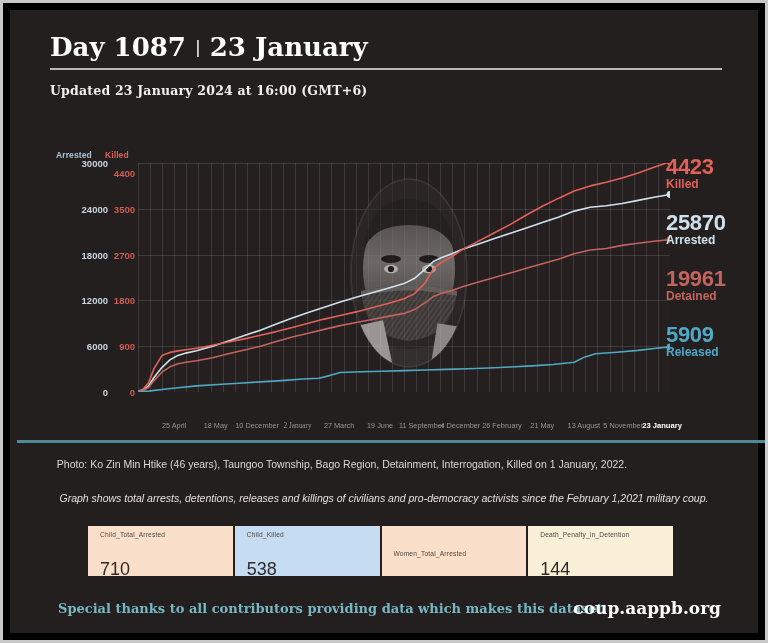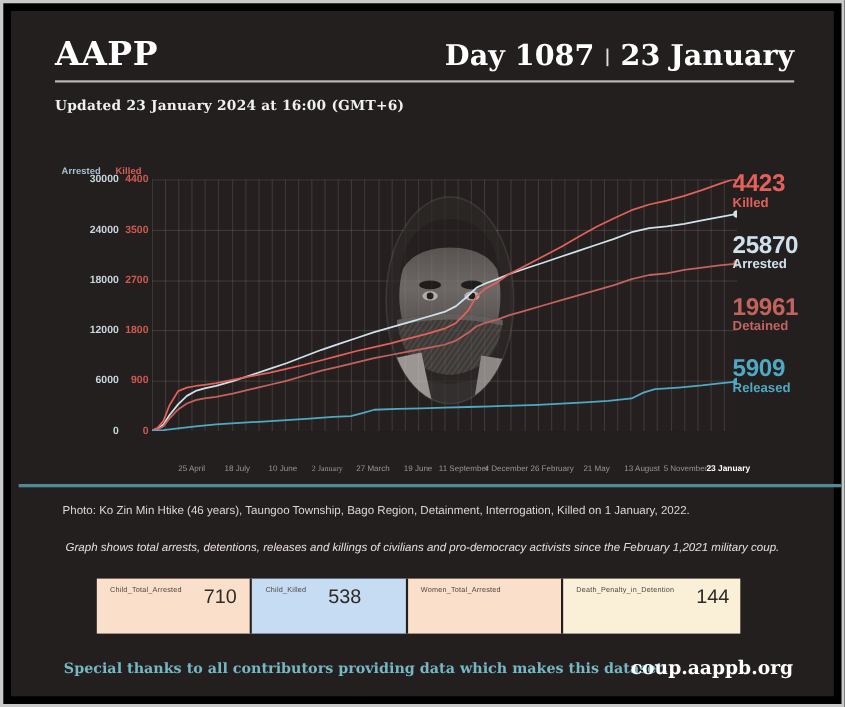--- a/index.html
+++ b/index.html
@@ -155,21 +155,21 @@
   
   #stats {
     position: absolute; left: 78px; top: 516px;
     width: 585px; height: 50px;
     display: flex;
   }
   .card {
     flex: 1 1 0;
     padding: 7px 10px 0 12px;
     border-right: 2px solid #241f1f;
-    display: flex; flex-direction: row; justify-content: flex-start; gap: 20px;
+    display: flex; flex-direction: column; justify-content: center; gap: 20px;
   }
   .card:last-child { border-right: none; }
   .card-label { font-size: 6.6px; color: #4d4843; letter-spacing: .2px; margin-bottom: 2px;}
   .card-value { font-size: 18px; color: #2d2a28; line-height: 1; }
 
   
   #footer { position: absolute; left: 0; top: 588px; width: 748px; height: 30px; }
   #thanks {
     position: absolute; left: 48px; top: 3px;
     font-family: "DejaVu Serif", serif; font-weight: bold;
@@ -182,21 +182,20 @@
   }
 </style>
 </head>
 <body>
 
 <div id="page">
   <div id="panel">
 
     <div id="header">
       <div id="header-row">
-        <div id="brand">AAPP</div>
         <div id="day-block">
           <span>Day 1087</span>
           <span id="day-sep">|</span>
           <span>23 January</span>
         </div>
       </div>
       <div id="header-rule"></div>
       <div id="updated">Updated 23 January 2024 at 16:00 (GMT+6)</div>
     </div>
 
@@ -211,21 +210,21 @@
           <div class="ytick arr" style="top: 104.6px;">18000</div>
           <div class="ytick arr" style="top: 58.8px;">24000</div>
           <div class="ytick arr" style="top: 13px;">30000</div>
         </div>
       <div id="yticks-right">
           <div class="ytick kil" style="top: 242px;">0</div>
           <div class="ytick kil" style="top: 196.2px;">900</div>
           <div class="ytick kil" style="top: 150.4px;">1800</div>
           <div class="ytick kil" style="top: 104.6px;">2700</div>
           <div class="ytick kil" style="top: 58.8px;">3500</div>
-          <div class="ytick kil" style="top: 13px;">4400</div>
+          <div class="ytick kil" style="top: 23px;">4400</div>
         </div>
 
       <div id="plot">
         <div id="gridlines">
             <div class="vgrid" style="left: 0px;"></div>
             <div class="vgrid" style="left: 12.0909px;"></div>
             <div class="vgrid" style="left: 24.1818px;"></div>
             <div class="vgrid" style="left: 36.2727px;"></div>
             <div class="vgrid" style="left: 48.3636px;"></div>
             <div class="vgrid" style="left: 60.4545px;"></div>
@@ -315,22 +314,22 @@
             <circle cx="532.0" cy="-1.2" r="3.4" fill="#e2615a"></circle>
             <polyline points="0.0,228.8 5.3,227.5 10.6,224.4 16.0,217.6 23.9,209.2 31.9,203.8 39.9,200.8 47.9,199.2 58.5,197.7 74.5,194.7 90.4,190.8 106.4,187.0 122.4,183.2 138.3,178.6 154.3,174.0 170.2,170.2 186.2,166.4 202.2,162.6 218.1,159.5 234.1,156.5 250.0,153.4 266.0,150.4 276.6,146.6 287.3,139.7 295.3,133.6 303.2,130.5 313.9,127.5 324.5,123.7 340.5,119.1 356.4,114.5 372.4,109.9 388.4,105.3 404.3,100.8 420.3,96.2 436.2,90.8 452.2,87.0 468.2,85.5 484.1,82.4 500.1,80.2 516.0,78.2 532.0,76.6" fill="none" stroke="#c2635e" stroke-width="1.6" stroke-linejoin="round"></polyline>
             <circle cx="532.0" cy="76.6" r="3.4" fill="#c2635e"></circle>
             <polyline points="0.0,228.8 10.6,228.1 23.9,226.5 39.9,224.7 58.5,222.9 79.8,221.5 101.1,220.2 122.4,218.9 143.6,217.6 164.9,216.0 180.9,215.3 191.5,212.6 202.2,209.5 223.4,208.8 244.7,208.2 266.0,207.6 287.3,207.0 308.6,206.4 329.8,205.7 351.1,205.0 372.4,204.0 393.7,202.9 415.0,201.5 436.2,199.2 446.9,193.9 457.5,190.8 478.8,189.3 500.1,187.4 516.0,185.5 532.0,183.9" fill="none" stroke="#4fa9c4" stroke-width="1.6" stroke-linejoin="round"></polyline>
             <circle cx="532.0" cy="183.9" r="3.4" fill="#4fa9c4"></circle>
           </svg>
       </div>
 
       <div id="xlabels">
           <div class="xtick" style="left: 36.176px;">25 April</div>
-          <div class="xtick" style="left: 77.672px;">18 July</div>
-          <div class="xtick" style="left: 119.168px;">10 June</div>
+          <div class="xtick" style="left: 77.672px;">18 May</div>
+          <div class="xtick" style="left: 119.168px;">10 December</div>
           <div class="xtick" style="left: 159.6px; font-family: Liberation Serif, serif;">2 January</div>
           <div class="xtick" style="left: 201.096px;">27 March</div>
           <div class="xtick" style="left: 242.06px;">19 June</div>
           <div class="xtick" style="left: 283.556px;">11 September</div>
           <div class="xtick" style="left: 322.392px;">4 December</div>
           <div class="xtick" style="left: 363.888px;">26 February</div>
           <div class="xtick" style="left: 404.32px;">21 May</div>
           <div class="xtick" style="left: 445.816px;">13 August</div>
           <div class="xtick" style="left: 485.184px;">5 November</div>
           <div class="xtick last" style="left: 524.02px;">23 January</div>

